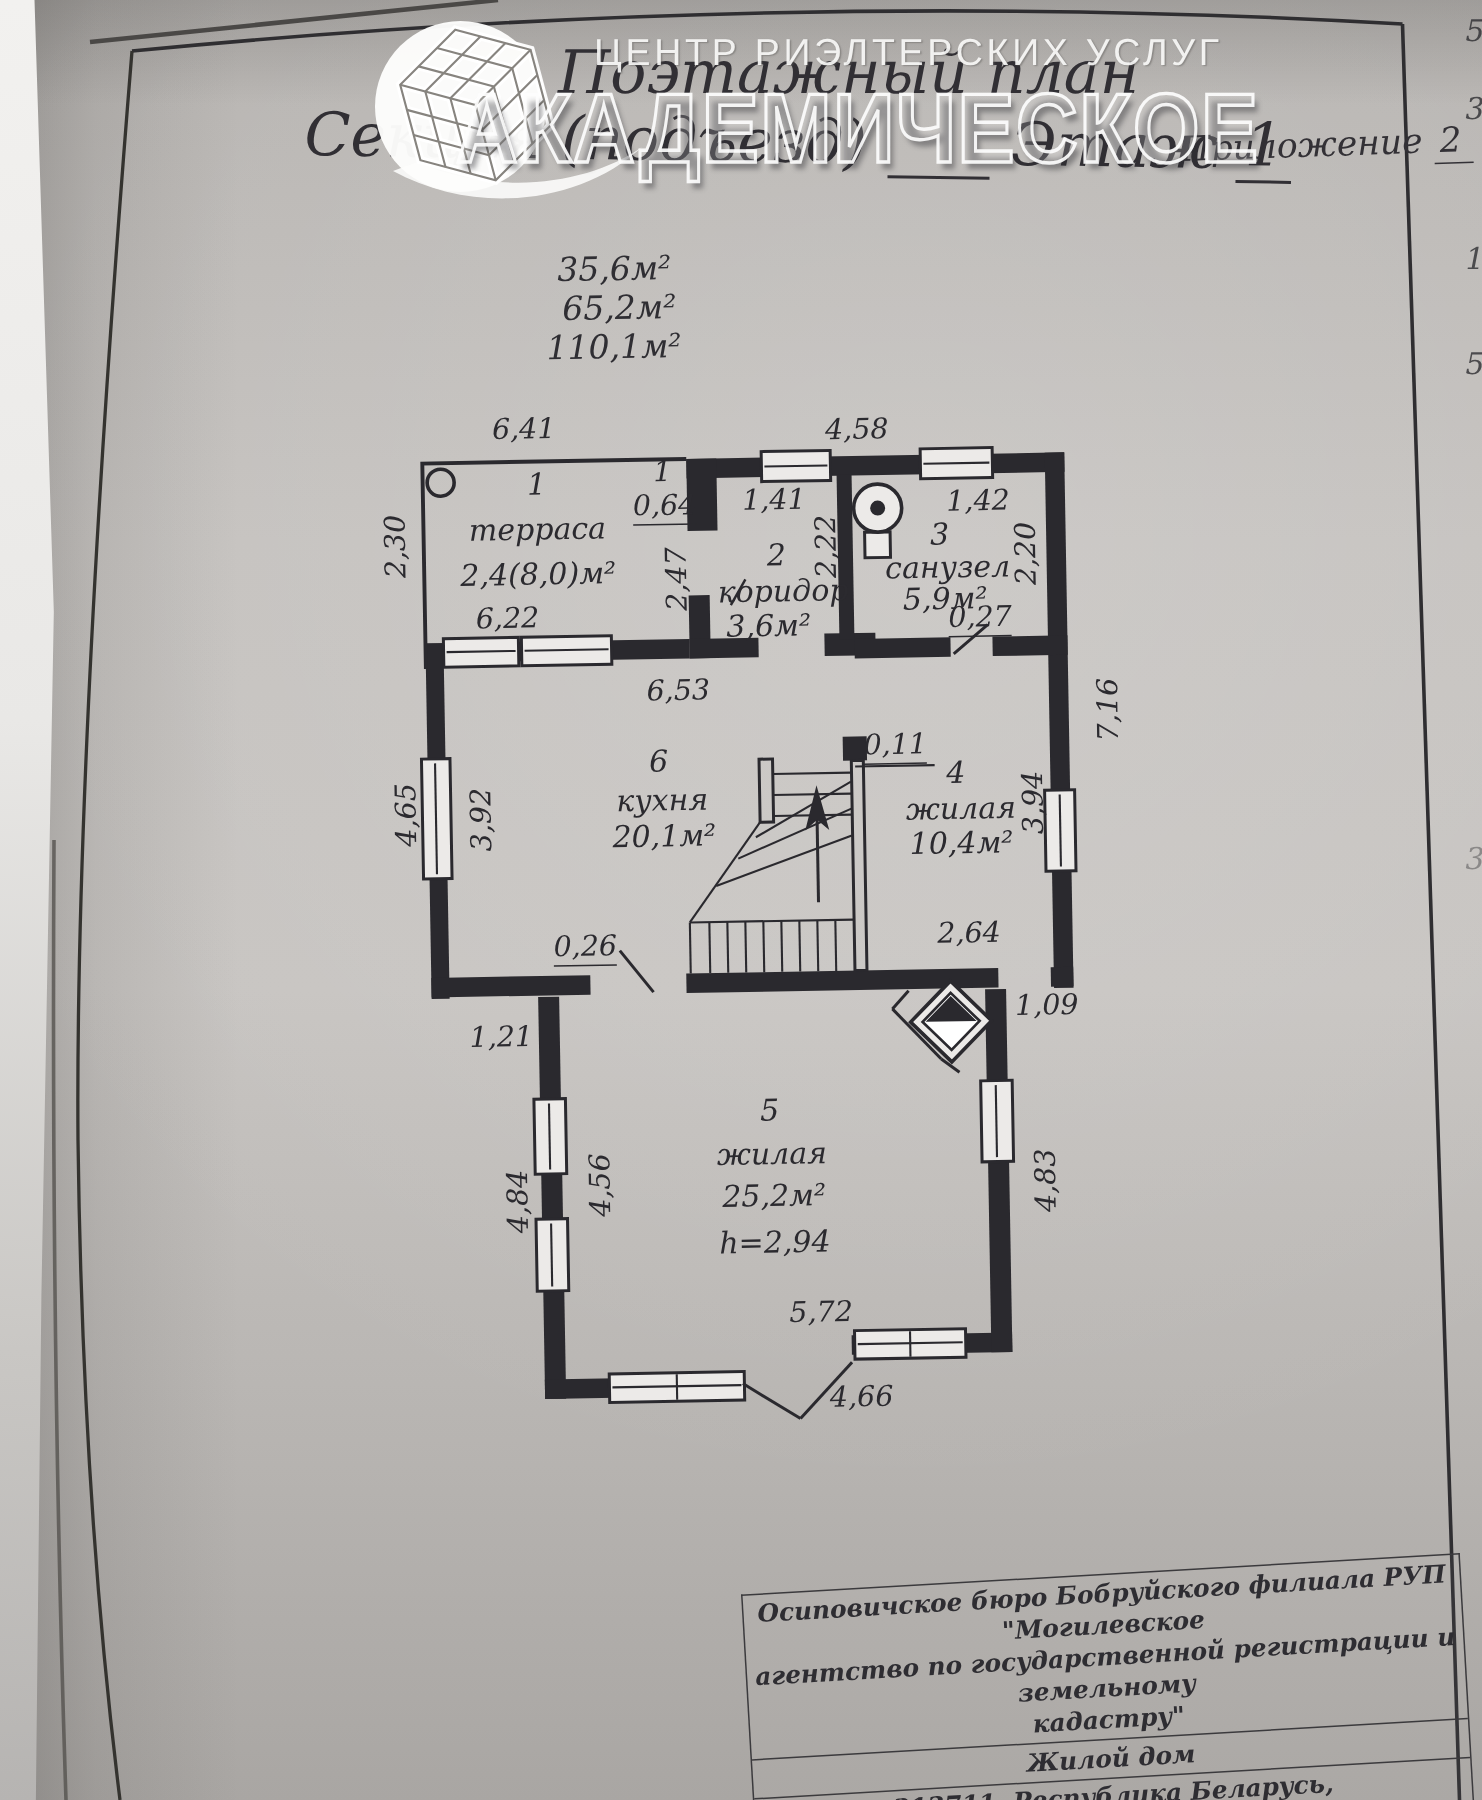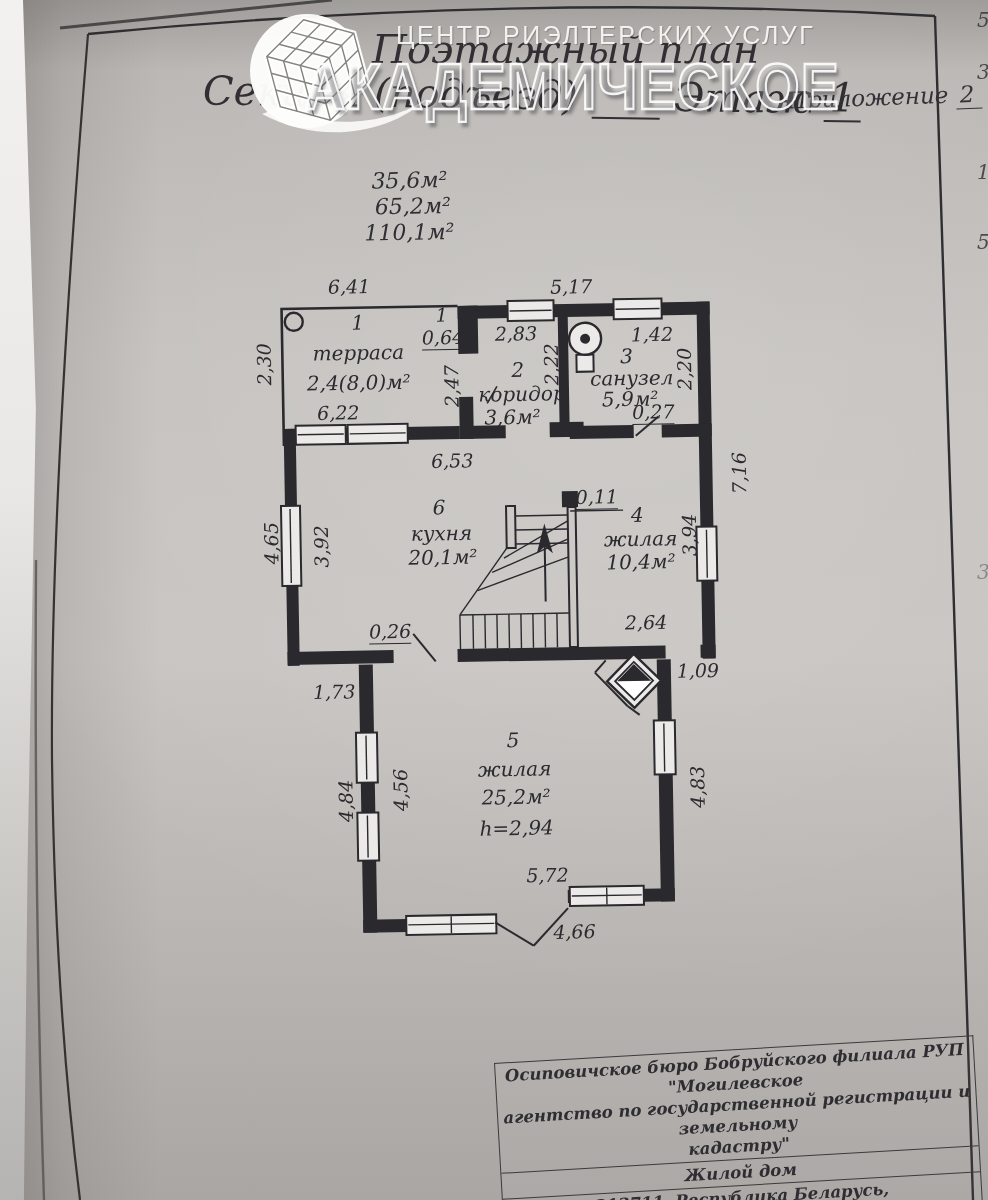--- a/index.html
+++ b/index.html
@@ -284,22 +284,22 @@
 
   <span class="lbl" style="left:110px;top:14px">6,41</span>
   <span class="lbl v" style="left:24px;top:90px">2,30</span>
   <span class="lbl rm" style="left:118px;top:50px">1</span>
   <span class="lbl rm" style="left:118px;top:80px">терраса</span>
   <span class="lbl rm" style="left:118px;top:110px">2,4(8,0)м²</span>
   <span class="lbl" style="left:97px;top:140px">6,22</span>
   <span class="lbl" style="left:202px;top:44px">1</span>
   <span class="lbl u" style="left:203px;top:68px">0,64</span>
   <span class="lbl v" style="left:211px;top:115px">2,47</span>
-  <span class="lbl" style="left:332px;top:18px">5,17</span>
-  <span class="lbl" style="left:276px;top:64px">2,83</span>
+  <span class="lbl" style="left:332px;top:18px">4,58</span>
+  <span class="lbl" style="left:276px;top:64px">1,41</span>
   <span class="lbl v" style="left:311px;top:95px">2,22</span>
   <span class="lbl rm" style="left:277px;top:100px">2</span>
   <span class="lbl rm" style="left:281px;top:124px">коридор</span>
   <span class="lbl rm" style="left:271px;top:147px">3,6м²</span>
   <span class="lbl rm" style="left:386px;top:88px">3</span>
   <span class="lbl rm" style="left:391px;top:110px">санузел</span>
   <span class="lbl rm" style="left:389px;top:131px">5,9м²</span>
   <span class="lbl" style="left:412px;top:67px">1,42</span>
   <span class="lbl v" style="left:444px;top:102px">2,20</span>
   <span class="lbl u" style="left:412px;top:146px">0,27</span>
@@ -310,21 +310,21 @@
   <span class="lbl rm" style="left:199px;top:286px">20,1м²</span>
   <span class="lbl v" style="left:78px;top:273px">3,92</span>
   <span class="lbl v" style="left:28px;top:269px">4,65</span>
   <span class="lbl u" style="left:354px;top:230px">0,11</span>
   <span class="lbl rm" style="left:394px;top:247px">4</span>
   <span class="lbl rm" style="left:397px;top:271px">жилая</span>
   <span class="lbl rm" style="left:397px;top:294px">10,4м²</span>
   <span class="lbl v" style="left:446px;top:268px">3,94</span>
   <span class="lbl u" style="left:145px;top:361px">0,26</span>
   <span class="lbl" style="left:401px;top:355px">2,64</span>
-  <span class="lbl" style="left:88px;top:419px">1,73</span>
+  <span class="lbl" style="left:88px;top:419px">1,21</span>
   <span class="lbl" style="left:452px;top:404px">1,09</span>
   <span class="lbl rm" style="left:266px;top:470px">5</span>
   <span class="lbl rm" style="left:267px;top:499px">жилая</span>
   <span class="lbl rm" style="left:268px;top:527px">25,2м²</span>
   <span class="lbl rm" style="left:268px;top:558px">h=2,94</span>
   <span class="lbl v" style="left:153px;top:518px">4,56</span>
   <span class="lbl v" style="left:98px;top:528px">4,84</span>
   <span class="lbl v" style="left:450px;top:520px">4,83</span>
   <span class="lbl" style="left:298px;top:606px">5,72</span>
   <span class="lbl" style="left:324px;top:663px">4,66</span>

